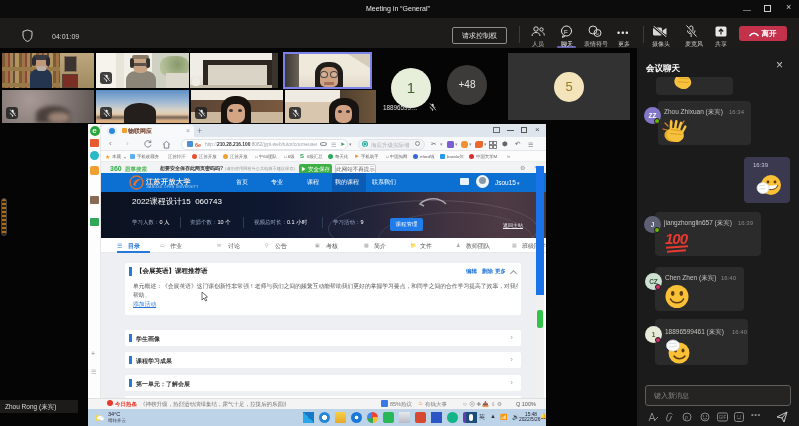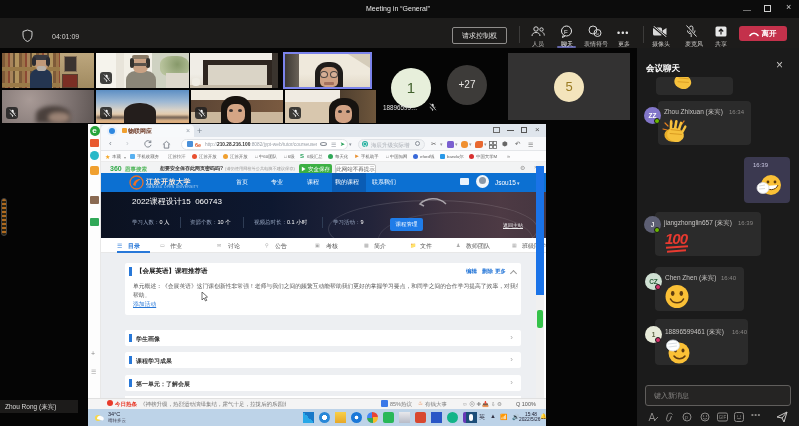--- a/index.html
+++ b/index.html
@@ -227,21 +227,21 @@
 
     <div class="abs" style="left:391px;top:20px;width:40px;height:40px;border-radius:50%;background:#e7efdb;color:#42622e;font-size:15px;text-align:center;line-height:40px;">1</div>
     <div class="abs" style="left:383px;top:55.5px;width:40px;height:8px;font-size:6.3px;color:#e0e0e0;white-space:nowrap;overflow:hidden;">18896599…</div>
     <svg class="abs" style="left:428px;top:55px;" width="9" height="9" viewBox="0 0 12 12">
         <rect x="4.6" y="1" width="3" height="5.5" rx="1.5" fill="#ddd"></rect>
         <path d="M3 5 C3 9 9.2 9 9.2 5" fill="none" stroke="#ddd" stroke-width="1"></path>
         <line x1="6.1" y1="8" x2="6.1" y2="10.5" stroke="#ddd" stroke-width="1"></line>
         <line x1="2" y1="1" x2="10" y2="10" stroke="#050505" stroke-width="2"></line>
         <line x1="2.6" y1="0.6" x2="10.6" y2="9.6" stroke="#ddd" stroke-width="1"></line>
       </svg>
-    <div class="abs" style="left:447px;top:17px;width:40px;height:40px;border-radius:50%;background:#3d3b39;color:#e8e6e4;font-size:10px;text-align:center;line-height:40px;">+27</div>
+    <div class="abs" style="left:447px;top:17px;width:40px;height:40px;border-radius:50%;background:#3d3b39;color:#e8e6e4;font-size:10px;text-align:center;line-height:40px;">+48</div>
 
     <div class="abs" style="left:508px;top:5px;width:122px;height:67px;background:#333232;">
       <div class="abs" style="left:46px;top:19px;width:30px;height:30px;border-radius:50%;background:#f3e4bc;color:#9a7b22;font-size:13px;text-align:center;line-height:30px;">5</div>
     </div>
 
     <div class="abs" id="browser" style="left:88px;top:76px;width:458px;height:285px;background:#fff;overflow:hidden;">
 
       <div class="abs" style="left:0;top:0;width:458px;height:13px;background:#dfe5ec;"></div>
 
       <div class="abs" style="left:0;top:0;width:13px;height:274px;background:#fdfdfd;border-right:1px solid #e8e8e8;z-index:5;"></div>

